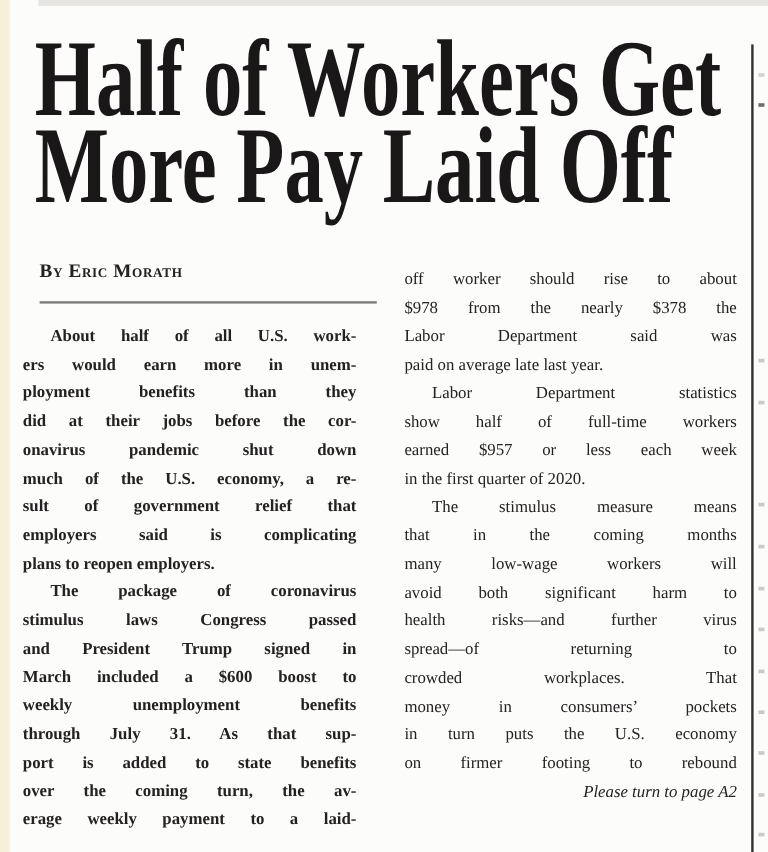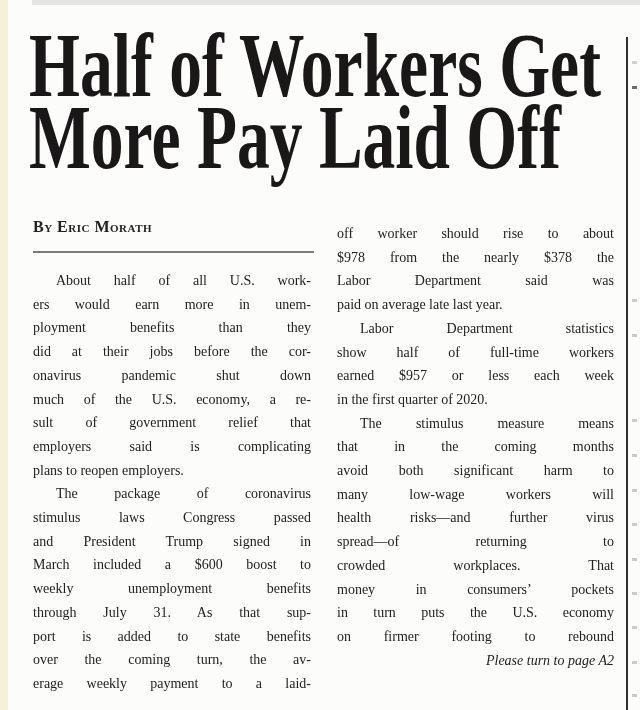--- a/index.html
+++ b/index.html
@@ -40,21 +40,21 @@
   .byline-rule {
     position: absolute; left: 33px; top: 251px;
     width: 281px; height: 2px;
     background: var(--byline-rule, #7c7c7c);
   }
   .col {
     position: absolute;
     font-size: 14px; line-height: 23.7px;
     color: var(--body-text, #242122);
   }
-  .col1 { left: 33px;  top: 269px; width: 278px; }
+  .col1 { left: 19px;  top: 269px; width: 278px; font-weight: bold; }
   .col2 { left: 337px; top: 222px; width: 277px; }
   .ln { text-align: justify; text-align-last: justify; -moz-text-align-last: justify; }
   .ln.indent { text-indent: 23px; }
   .ln.end { text-align-last: left; -moz-text-align-last: left; }
   .ln.turn { text-align-last: right; -moz-text-align-last: right; font-style: italic; }
   .col-rule {
     position: absolute; left: 626px; top: 37px;
     width: 2px; height: 673px;
     background: var(--column-rule, #333031);
   }
@@ -103,22 +103,22 @@
     <div class="ln">off worker should rise to about</div>
     <div class="ln">$978 from the nearly $378 the</div>
     <div class="ln">Labor Department said was</div>
     <div class="ln end">paid on average late last year.</div>
     <div class="ln indent">Labor Department statistics</div>
     <div class="ln">show half of full-time workers</div>
     <div class="ln">earned $957 or less each week</div>
     <div class="ln end">in the first quarter of 2020.</div>
     <div class="ln indent">The stimulus measure means</div>
     <div class="ln">that in the coming months</div>
+    <div class="ln">many low-wage workers will</div>
     <div class="ln">avoid both significant harm to</div>
-    <div class="ln">many low-wage workers will</div>
     <div class="ln">health risks—and further virus</div>
     <div class="ln">spread—of returning to</div>
     <div class="ln">crowded workplaces. That</div>
     <div class="ln">money in consumers’ pockets</div>
     <div class="ln">in turn puts the U.S. economy</div>
     <div class="ln">on firmer footing to rebound</div>
     <div class="ln turn">Please turn to page A2</div>
   </div>
 
 <div class="col-rule"></div>

